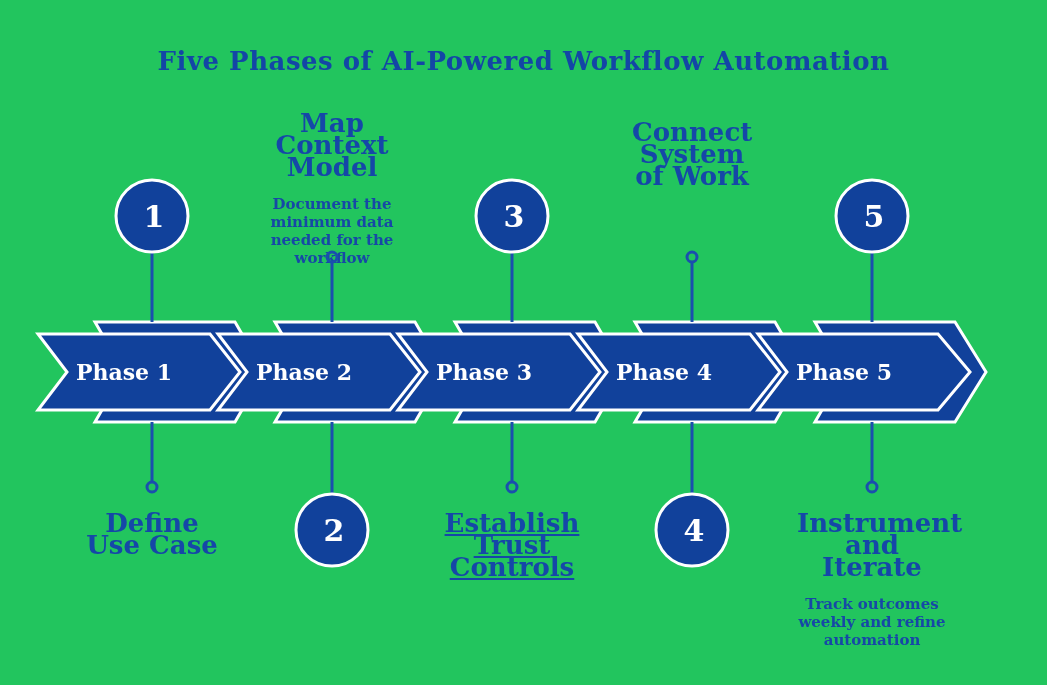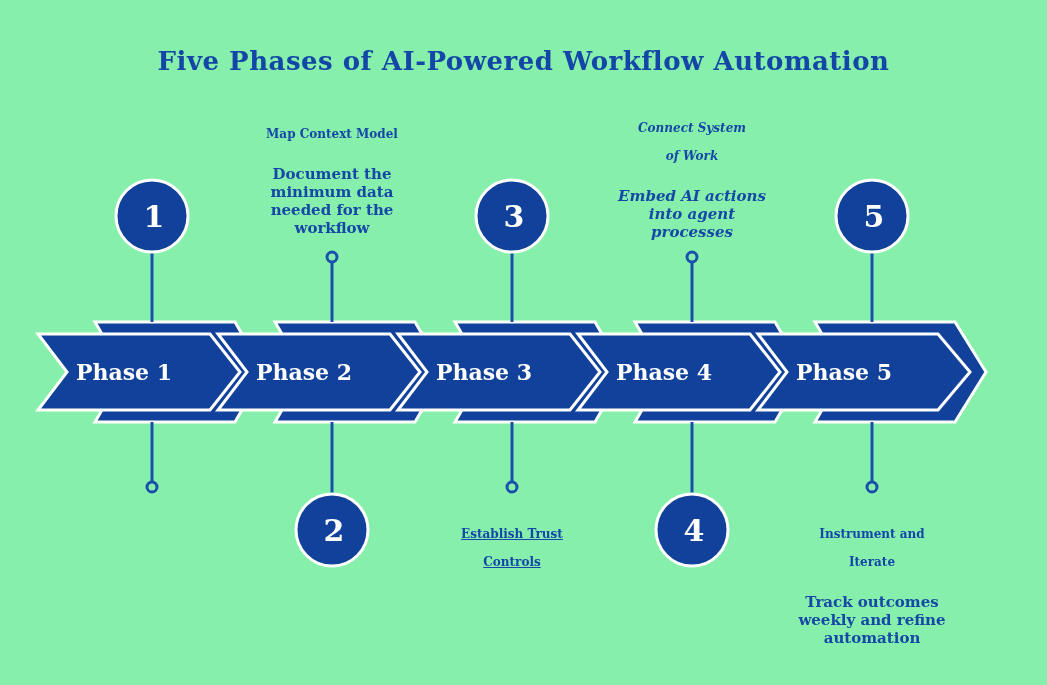--- a/index.html
+++ b/index.html
@@ -4,21 +4,21 @@
 <style>
   html, body {
     margin: 0;
     padding: 0;
     background: #000000;
   }
   #canvas {
     position: relative;
     width: 1047px;
     height: 685px;
-    background: #86efac;
+    background: #22c55e;
     overflow: hidden;
     font-family: "DejaVu Serif", serif;
   }
   #diagram-svg {
     position: absolute;
     left: 0;
     top: 0;
   }
   .page-title {
     position: absolute;
@@ -30,37 +30,37 @@
     font-size: 26px;
     font-weight: bold;
     letter-spacing: 0.5px;
   }
   .detail-block {
     position: absolute;
     text-align: center;
     color: #1547A8;
   }
   .detail-heading {
-    font-size: 12px;
-    line-height: 28px;
+    font-size: 26px;
+    line-height: 22px;
     font-weight: bold;
     color: #1547A8;
-    margin: 14px 0 12px 0;
+    margin: 6px 0 12px 0;
   }
   .detail-body {
     font-size: 15px;
     line-height: 18px;
     font-weight: bold;
     color: #1648A6;
     margin: 17px auto;
   }
   
   #detail-p2 { left: 247px; top: 106px; width: 170px; }
   #detail-p2 .detail-body { width: 140px; }
-  #detail-p4 { left: 632px; top: 100px; width: 120px; font-style: italic; }
+  #detail-p4 { left: 632px; top: 115px; width: 120px; }
   #detail-p4 .detail-body { width: 150px; margin-left: -15px; }
   #detail-p1 { left: 77px;  top: 506px; width: 150px; }
   #detail-p1 .detail-body { width: 160px; margin-left: -5px; }
   #detail-p3 { left: 437px; top: 506px; width: 150px; text-decoration: underline; }
   #detail-p3 .detail-body { width: 170px; margin-left: -10px; }
   #detail-p5 { left: 797px; top: 506px; width: 150px; }
   #detail-p5 .detail-body { width: 170px; margin-left: -10px; text-align: center; }
 
   .arrow-shape { fill: #11419B; stroke: #FFFFFF; stroke-width: 3; stroke-linejoin: miter; }
   .big-circle  { fill: #11419B; stroke: #FFFFFF; stroke-width: 3; }
@@ -75,23 +75,23 @@
 <div id="canvas">
 
   <div class="page-title">Five Phases of AI-Powered Workflow Automation</div>
 
   <div class="detail-block" id="detail-p2">
     <div class="detail-heading">Map Context Model</div>
     <div class="detail-body">Document the minimum data needed for the workflow</div>
   </div>
   <div class="detail-block" id="detail-p4">
     <div class="detail-heading">Connect System of Work</div>
-    <div class="detail-body">Embed AI actions into agent processes</div>
   </div>
   <div class="detail-block" id="detail-p1">
+    <div class="detail-heading">Define Use Case</div>
   </div>
   <div class="detail-block" id="detail-p3">
     <div class="detail-heading">Establish Trust Controls</div>
   </div>
   <div class="detail-block" id="detail-p5">
     <div class="detail-heading">Instrument and Iterate</div>
     <div class="detail-body">Track outcomes weekly and refine automation</div>
   </div>
 
   <svg id="diagram-svg" width="1047" height="685" viewBox="0 0 1047 685">

